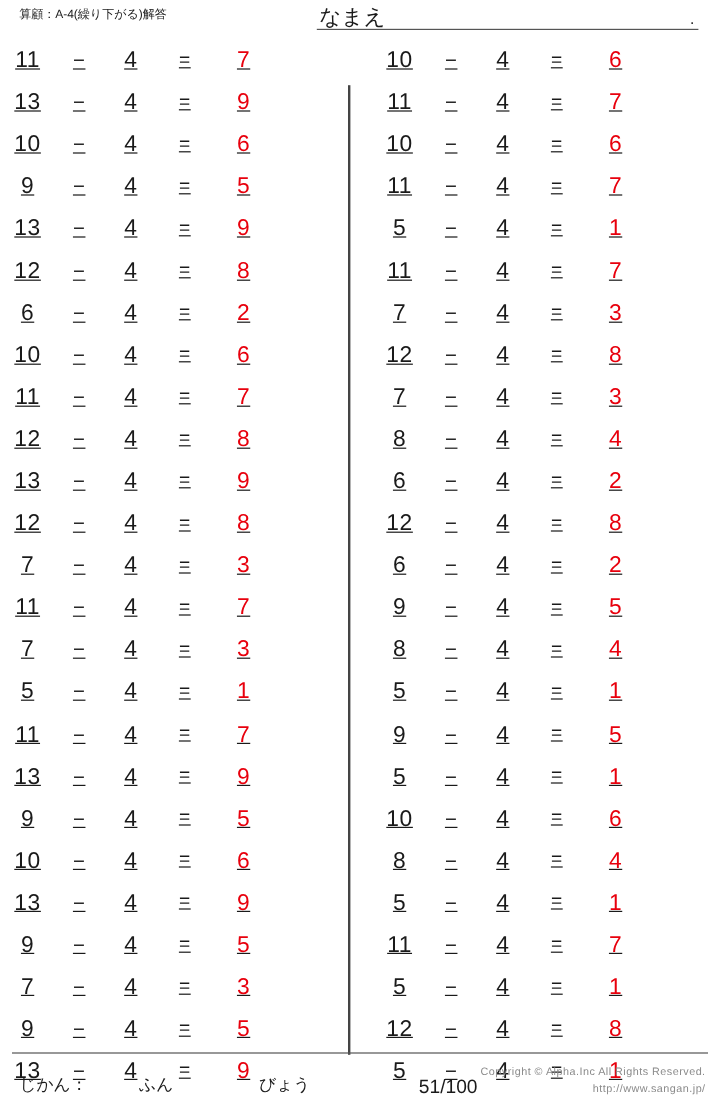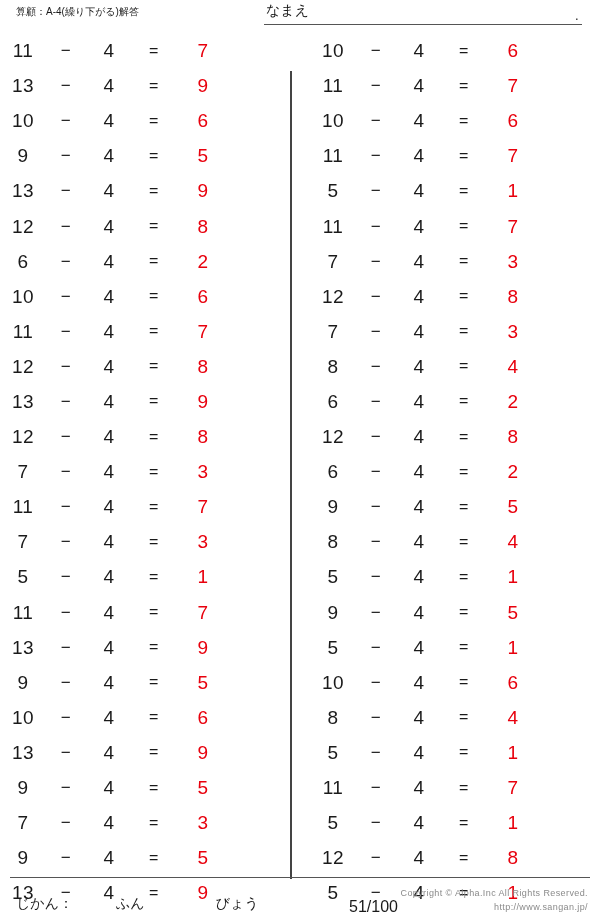--- a/index.html
+++ b/index.html
@@ -35,21 +35,21 @@
     top: 5px;
     font-size: 10px;
     letter-spacing: 0px;
     color: #1a1a1a;
     white-space: nowrap;
   }
   .name-label {
     position: absolute;
     left: 266px;
     top: 2px;
-    font-size: 14px;
+    font-size: 18px;
     color: #1a1a1a;
     white-space: nowrap;
   }
   .name-rule {
     position: absolute;
     left: 264px;
     top: 24px;
     width: 318px;
     border-bottom: 1px solid #555;
   }
@@ -84,20 +84,21 @@
     width: 2px;
     height: 808px;
     background: #444;
   }
   .row {
     height: 35.1px;
     display: flex;
     align-items: center;
     font-size: 19px;
     line-height: 1;
+    text-decoration: underline;
   }
   .cell {
     text-align: center;
     font-weight: normal;
     letter-spacing: 0.5px;
   }
   .c-left   { width: 42px; text-align: center; }
   .c-op     { width: 44px; text-align: center; font-size: 17px; }
   .c-right  { width: 42px; text-align: center; }
   .c-eq     { width: 48px; text-align: center; font-size: 16px; }

